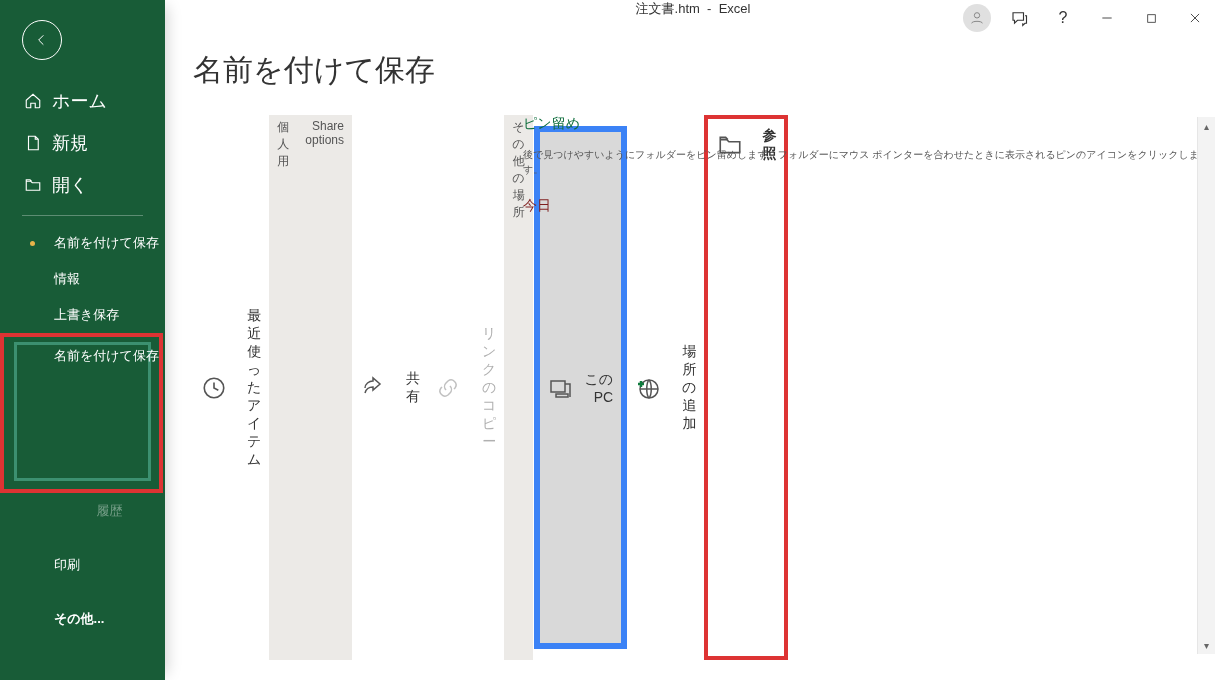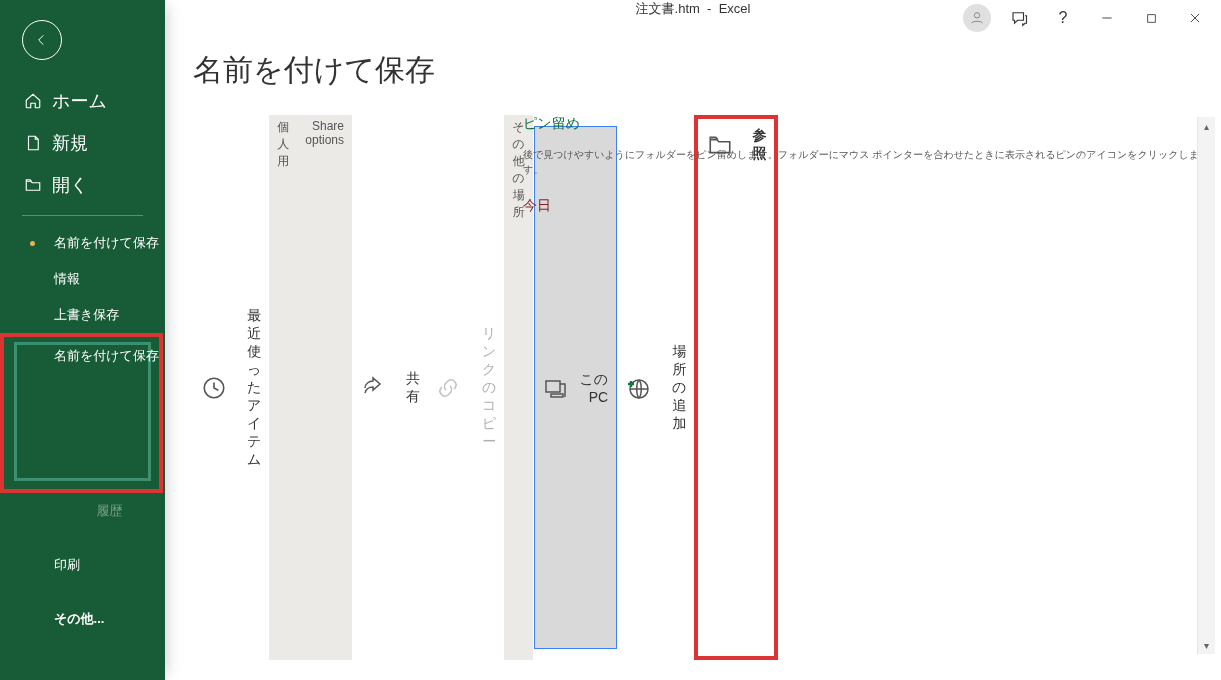--- a/index.html
+++ b/index.html
@@ -24,21 +24,21 @@
     .title-ctrls { position:absolute; right:4px; top:0; height:36px; display:flex; align-items:center; gap:0;}
     .title-ctrls .ctrl { width:44px; height:36px; display:flex;align-items:center;justify-content:center;cursor:pointer; color:#333;}
     .title-ctrls .avatar { width:28px;height:28px;border-radius:50%;background:#e0e0e0;display:flex;align-items:center;justify-content:center;margin-right:6px;}
     .content { flex:1; display:flex; padding:0 22px 20px 28px; }
     .page-title { font-size:30px; font-weight: normal; color:#333; padding: 14px 0 24px 28px;}
     .left-col { width:300px; display:flex; flex-direction:row;text-align:right; }
     .loc-row { display:flex; align-items:center; padding: 12px 8px; cursor:pointer; font-size:14px; color:#333;}
     .loc-row .loc-icon { width:34px; height:28px; display:flex; align-items:center; justify-content:center; margin-right:12px;color:#555;}
     .loc-row.disabled { color:#b0b0b0;}
     .loc-row.disabled .loc-icon { color:#c0c0c0;}
-    .loc-row.selected { background:#d9d9d9; border:1px solid #3b82f6; margin:11px 1px;}
+    .loc-row.selected { background:#d9d9d9; border:6px solid #3b82f6; margin:11px 1px;}
     .section-label { background:#eceae7; font-size:12px; color:#555; padding:4px 8px; }
     .highlight-box { border:4px solid #dd3333; }
     .right-col { flex:1; padding-left:30px; font-size:13px; color:#333; position:relative;}
     .pin-title { color:#0f6e3d; font-size:14px; margin-bottom:14px;}
     .pin-desc { color:#555; line-height:1.5; margin-bottom:20px; font-size:10px;}
     .today { color:#7f1d1d; font-size:14px;}
     .scroll-track { position:absolute; right:-16px; top:2px; bottom:6px; width:18px; background:#f3f3f3; display:flex; flex-direction:column; align-items:center; justify-content:space-between; border-left:1px solid #e6e6e6;}
     .scroll-arrow { width:18px;height:18px;display:flex;align-items:center;justify-content:center;color:#666;font-size:10px;}
     svg { stroke: currentColor; fill:none; stroke-width:1.5;}
   </style>

